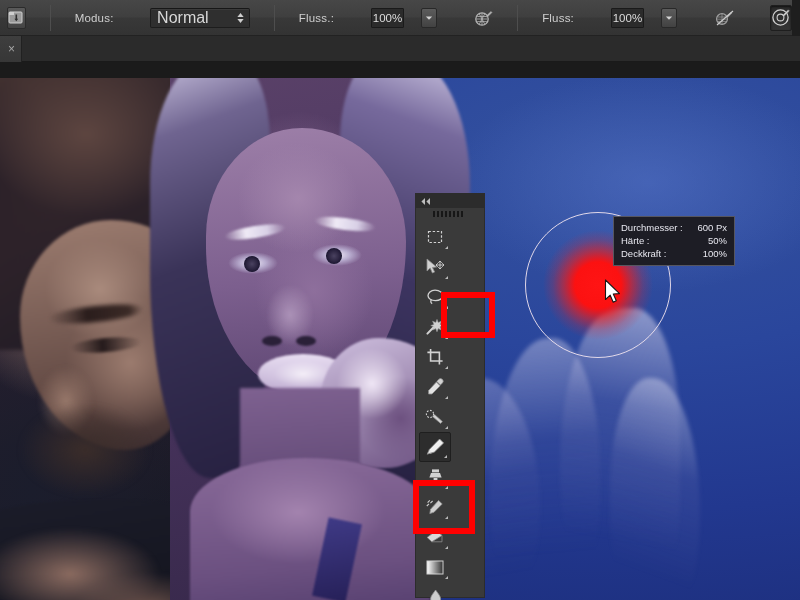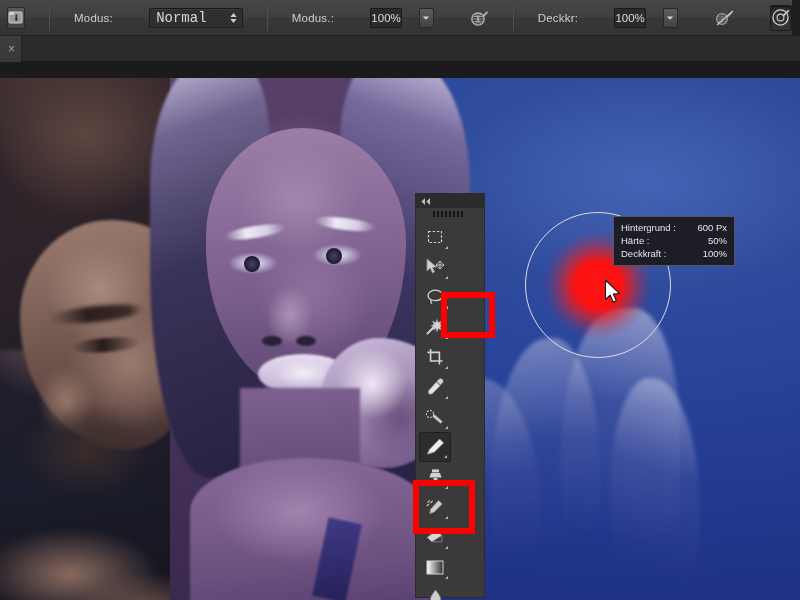--- a/index.html
+++ b/index.html
@@ -20,21 +20,21 @@
     background:linear-gradient(180deg,#5a5a5a,#444); border-radius:2px;
     display:flex; align-items:center; justify-content:center; position:relative;
   }
   .ob-label{ color:#cfcfcf; font-size:11.5px; letter-spacing:.2px; white-space:nowrap; }
   .combo{
     height:20px; background:#2f2f2f; border:1px solid #1d1d1d;
     border-top-color:#171717; border-radius:2px;
     display:flex; align-items:center; padding:0 4px 0 6px; position:relative;
     box-shadow:inset 0 1px 0 #3b3b3b;
   }
-  .combo .val{ color:#d8d8d8; font-size:14px;font-family:Liberation Mono, monospace; }
+  .combo .val{ color:#d8d8d8; font-size:16px; }
   .combo.wide{ width:128px; justify-content:space-between; }
   .numfield{
     height:20px; width:44px; background:#2b2b2b; border:1px solid #1a1a1a;
     display:flex; align-items:center; justify-content:center; border-radius:1px;
   }
   .numfield .val{ color:#dcdcdc; font-size:11.5px; }
   .spin{
     width:20px; height:20px; margin-left:1px; border:1px solid #282828;
     background:linear-gradient(180deg,#5c5c5c,#424242);
     display:flex; align-items:center; justify-content:center; border-radius:2px;
@@ -257,42 +257,42 @@
     <div class="combo wide">
       <span class="val">Normal</span>
       <svg width="9" height="14" viewBox="0 0 9 14">
         <path d="M4.5 2 L7.6 6 H1.4 Z" fill="#cfcfcf"></path>
         <path d="M4.5 12 L1.4 8 H7.6 Z" fill="#cfcfcf"></path>
       </svg>
     </div>
 
     <div class="ob-sep"></div>
 
-    <span class="ob-label">Modus.:</span>
+    <span class="ob-label">Fluss.:</span>
     <div style="width:6px"></div>
     <div class="numfield">
       <span class="val">100%</span>
     </div>
     <div class="spin">
       <svg width="8" height="6" viewBox="0 0 8 6">
         <path d="M0.8 1.4 L4 4.8 L7.2 1.4 Z" fill="#d2d2d2"></path>
       </svg>
     </div>
     <div style="width:6px"></div>
     <div class="icon-btn">
       <svg width="19" height="19" viewBox="0 0 19 19">
         <circle cx="8" cy="11" r="6.2" fill="none" stroke="#b5b5b5" stroke-width="1.3"></circle>
         <path d="M3.2 8.5 h9.6 M2.4 11 h11 M3.2 13.6 h9.6 M8 4.9 v12.2 M5.2 5.7 l5.6 10.6 M10.8 5.7 l-5.6 10.6" stroke="#b5b5b5" stroke-width=".8" fill="none"></path>
         <path d="M12 8.2 L17 3.4 L18 4.4 L13.2 9.3 Z" fill="#c9c9c9" stroke="#8d8d8d" stroke-width=".7"></path>
       </svg>
     </div>
 
     <div class="ob-sep"></div>
 
-    <span class="ob-label">Deckkr:</span>
+    <span class="ob-label">Fluss:</span>
     <div style="width:6px"></div>
     <div class="numfield">
       <span class="val">100%</span>
     </div>
     <div class="spin">
       <svg width="8" height="6" viewBox="0 0 8 6">
         <path d="M0.8 1.4 L4 4.8 L7.2 1.4 Z" fill="#d2d2d2"></path>
       </svg>
     </div>
     <div style="width:8px"></div>
@@ -369,21 +369,21 @@
     </div>
 
     <div class="brush-blob"></div>
     <div class="brush-ring"></div>
     <svg class="cursor-arrow" width="18" height="26" viewBox="0 0 18 26">
       <path d="M1.5 1 L1.5 20.5 L6.2 16.2 L9.2 23.2 L12.3 21.8 L9.3 15 L15.5 14.6 Z" fill="#ffffff" stroke="#161616" stroke-width="1.1" stroke-linejoin="round"></path>
     </svg>
 
     <div class="tooltip">
       <div class="tt-row">
-        <span class="tt-k">Hintergrund :</span>
+        <span class="tt-k">Durchmesser :</span>
         <span class="tt-v">600 Px</span>
       </div>
       <div class="tt-row">
         <span class="tt-k">Härte :</span>
         <span class="tt-v">50%</span>
       </div>
       <div class="tt-row">
         <span class="tt-k">Deckkraft :</span>
         <span class="tt-v">100%</span>
       </div>

